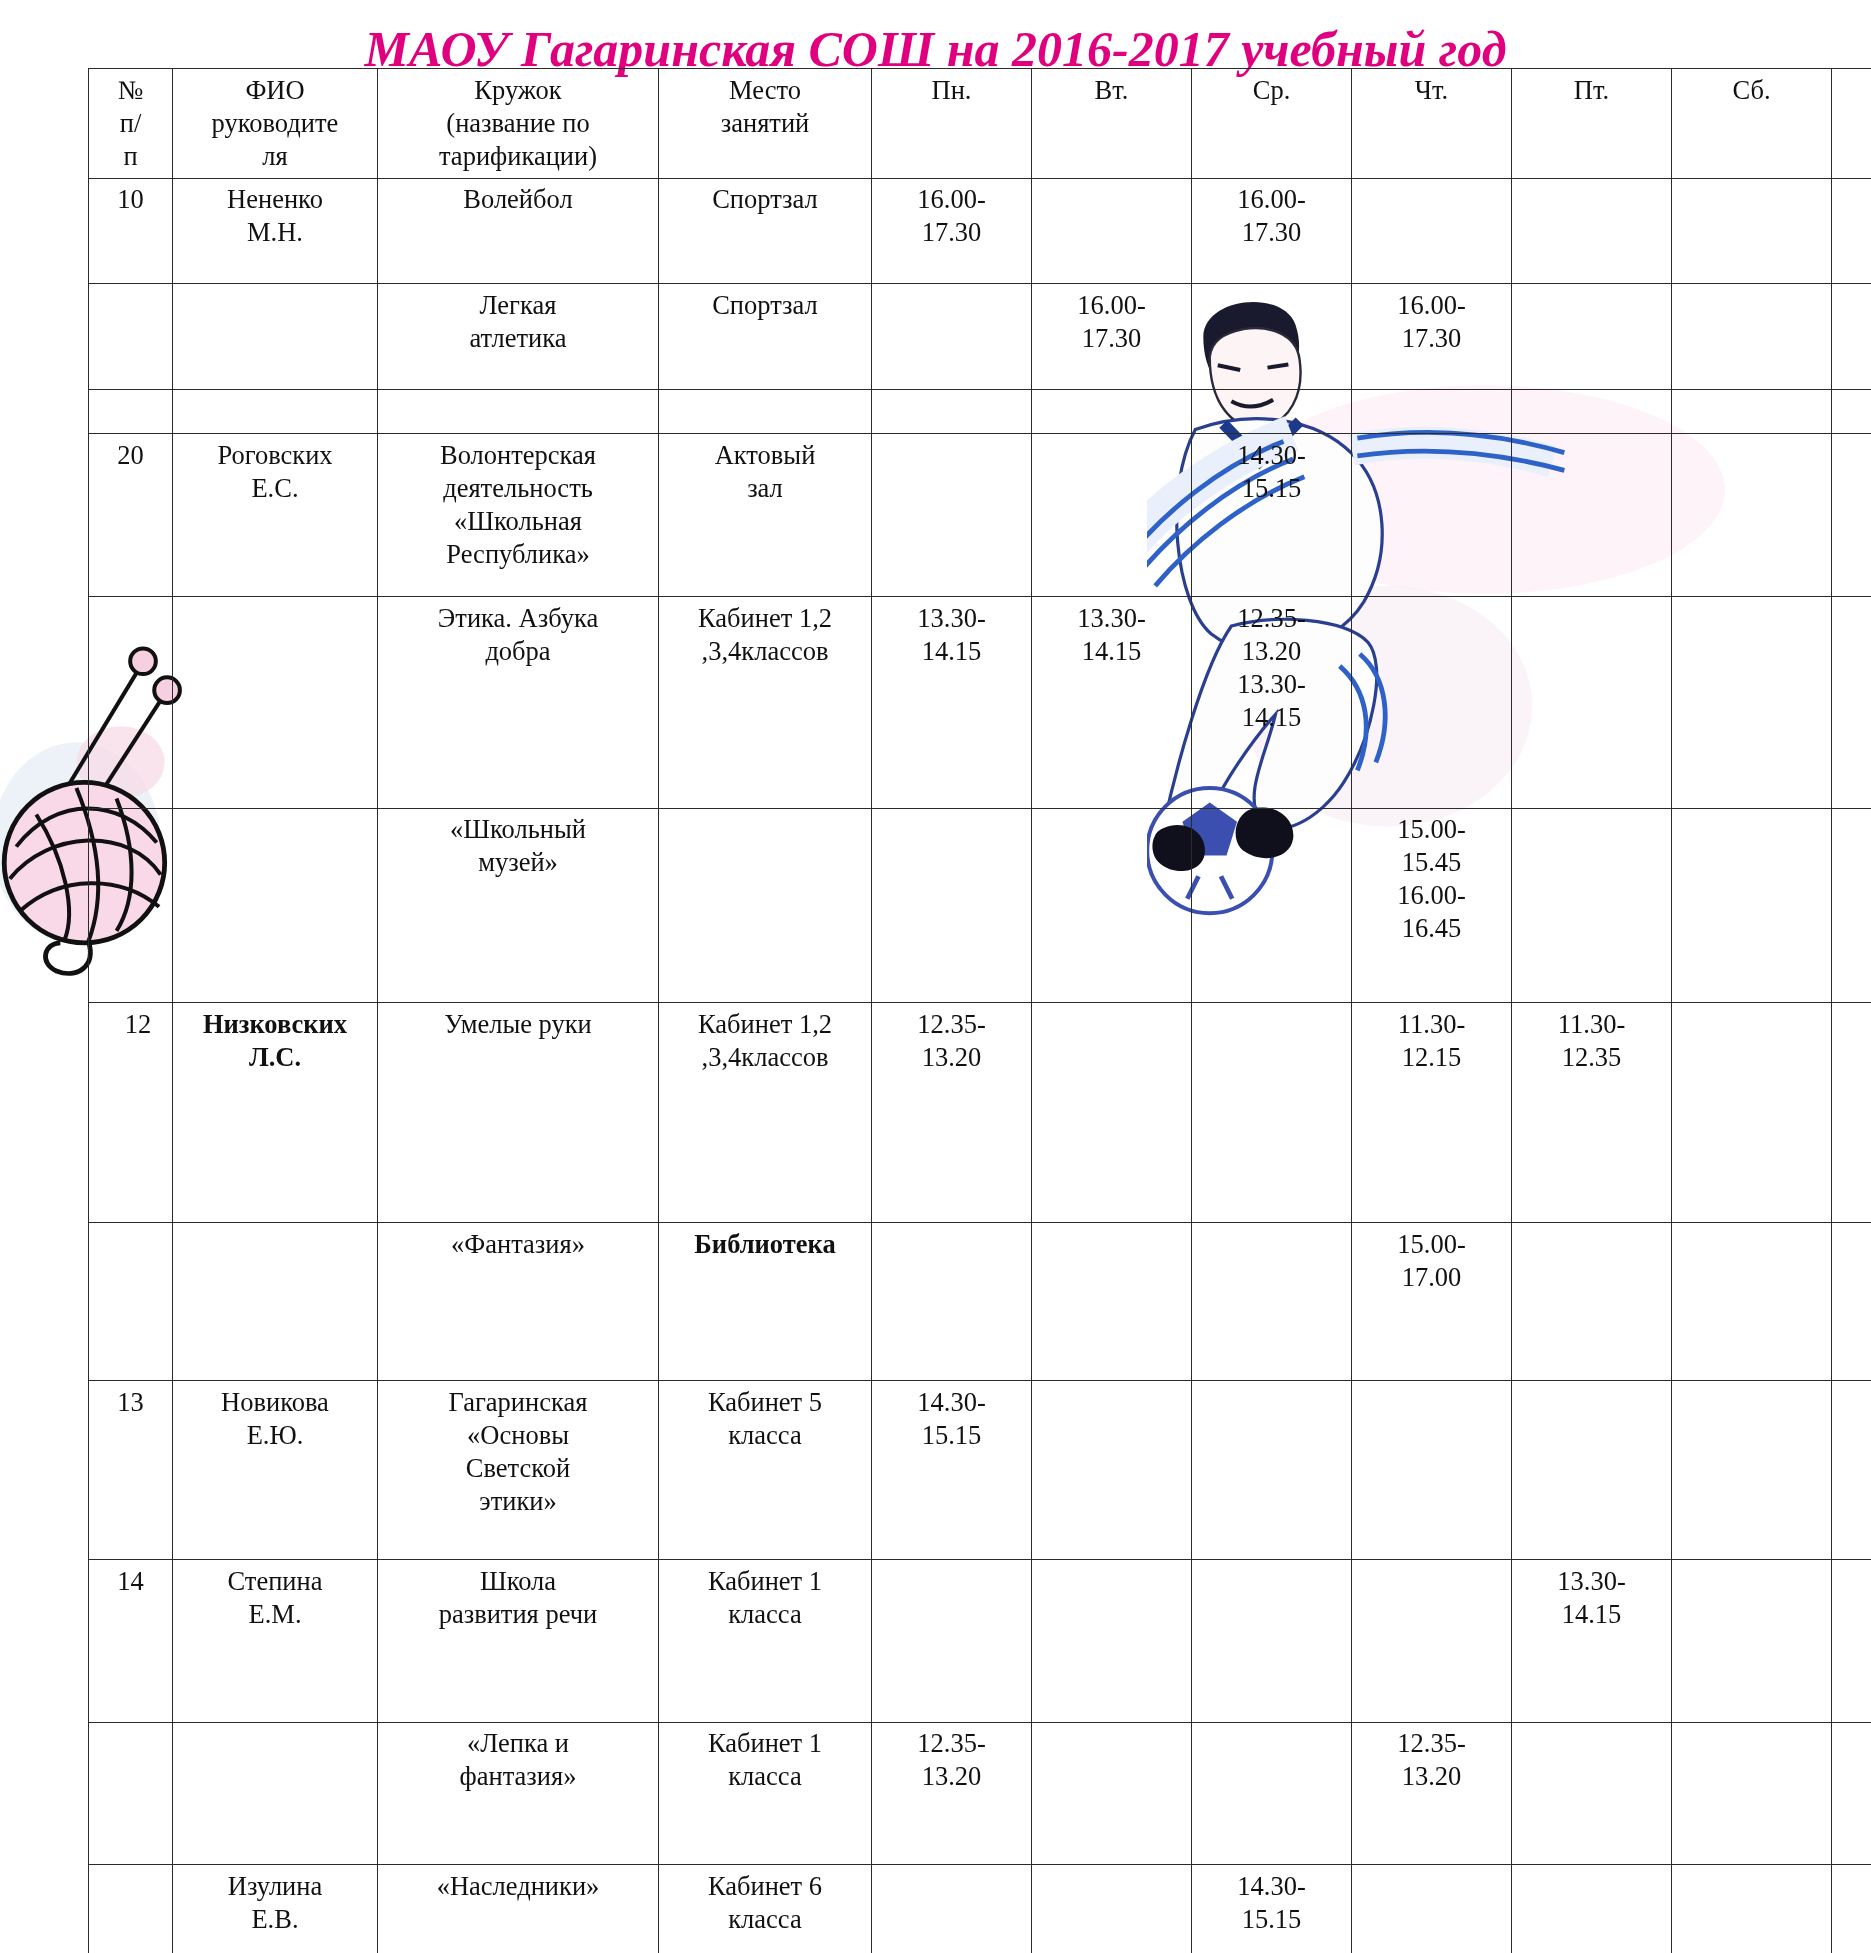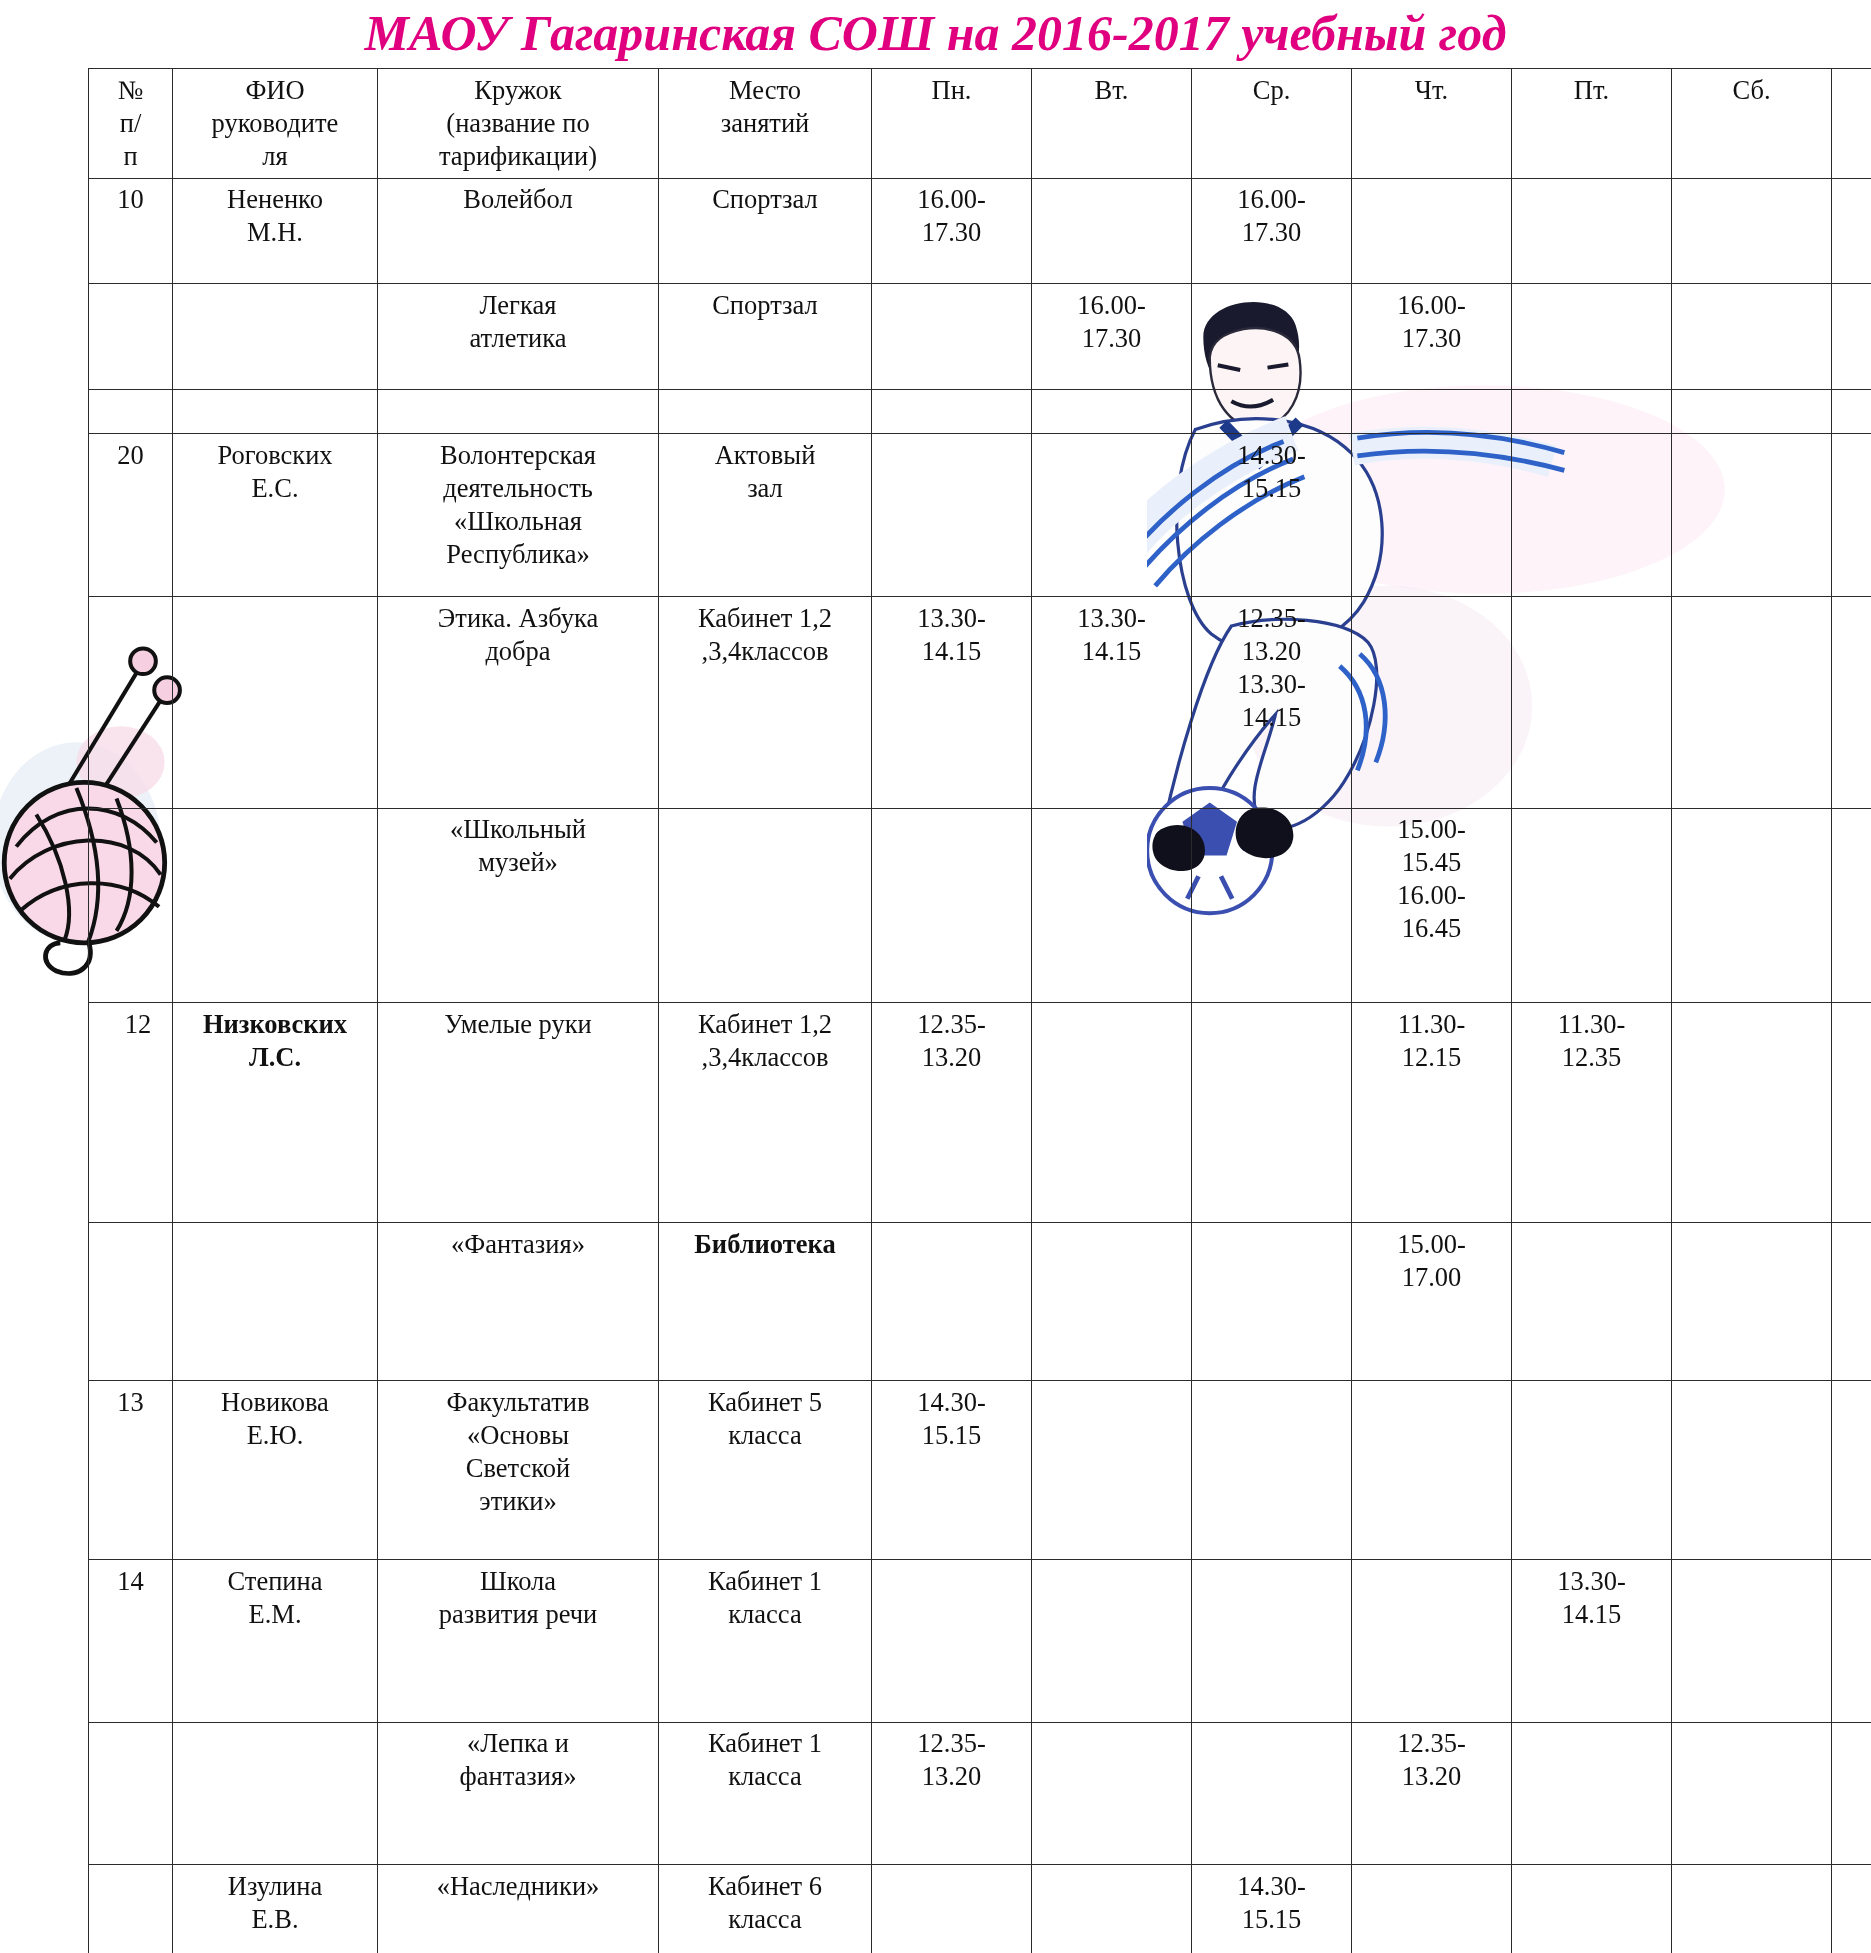--- a/index.html
+++ b/index.html
@@ -17,21 +17,21 @@
   }
 
   #page {
     position: absolute;
     inset: 0;
   }
 
   
   .doc-title {
     position: absolute;
-    top: 4px;
+    top: 20px;
     left: 0;
     width: 1871px;
     text-align: center;
     font-family: "Liberation Serif", serif;
     font-weight: bold;
     font-style: italic;
     font-size: 50px;
     line-height: 58px;
     color: #e0007f;
     white-space: nowrap;
@@ -367,21 +367,21 @@
             <td class="time" style="white-space: pre-line;">15.00-
 17.00</td>
             <td class="time" style="white-space: pre-line;"></td>
             <td class="time" style="white-space: pre-line;"></td>
             <td class="time" style="white-space: pre-line;"></td>
           </tr>
           <tr class="row-h-h">
             <td class="num" style="white-space: pre-line;">13</td>
             <td class="fio" style="white-space: pre-line;">Новикова
 Е.Ю.</td>
-            <td class="club c-pink" style="white-space: pre-line;">Факультатив
+            <td class="club c-pink" style="white-space: pre-line;">Гагаринская
 «Основы
 Светской
 этики»</td>
             <td class="place" style="white-space: pre-line;">Кабинет 5
 класса</td>
             <td class="time" style="white-space: pre-line;">14.30-
 15.15</td>
             <td class="time" style="white-space: pre-line;"></td>
             <td class="time" style="white-space: pre-line;"></td>
             <td class="time" style="white-space: pre-line;"></td>

